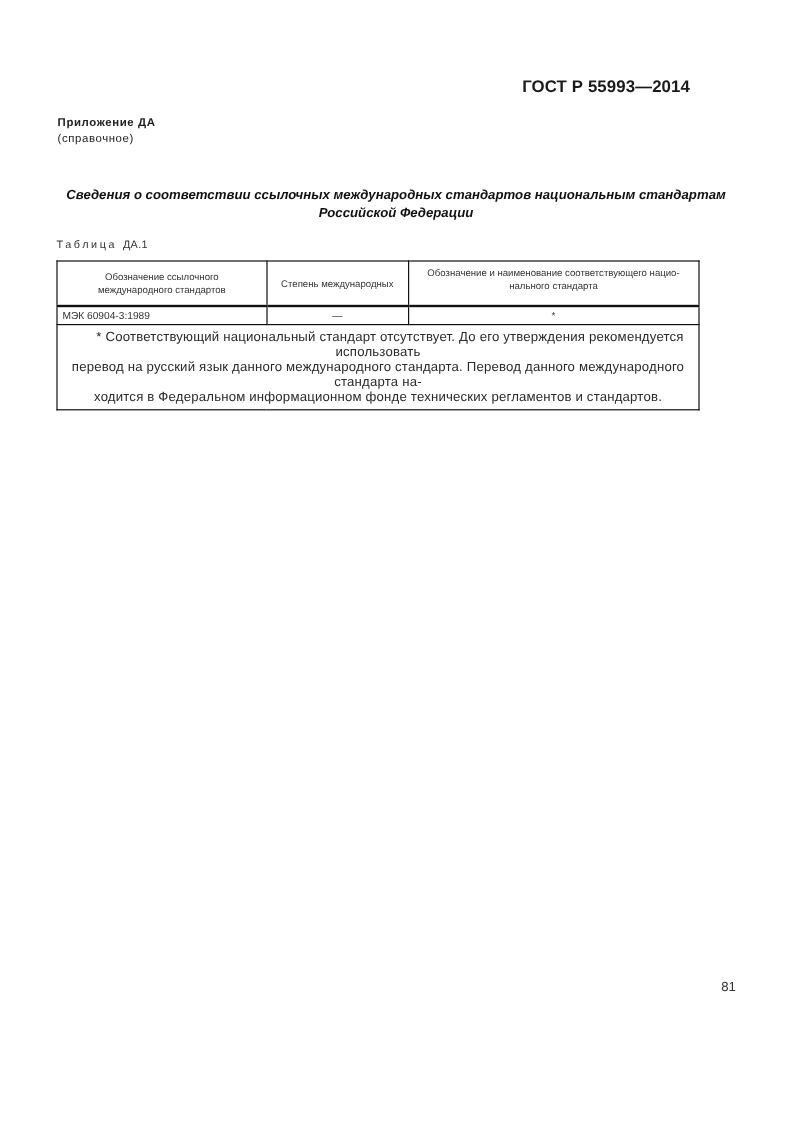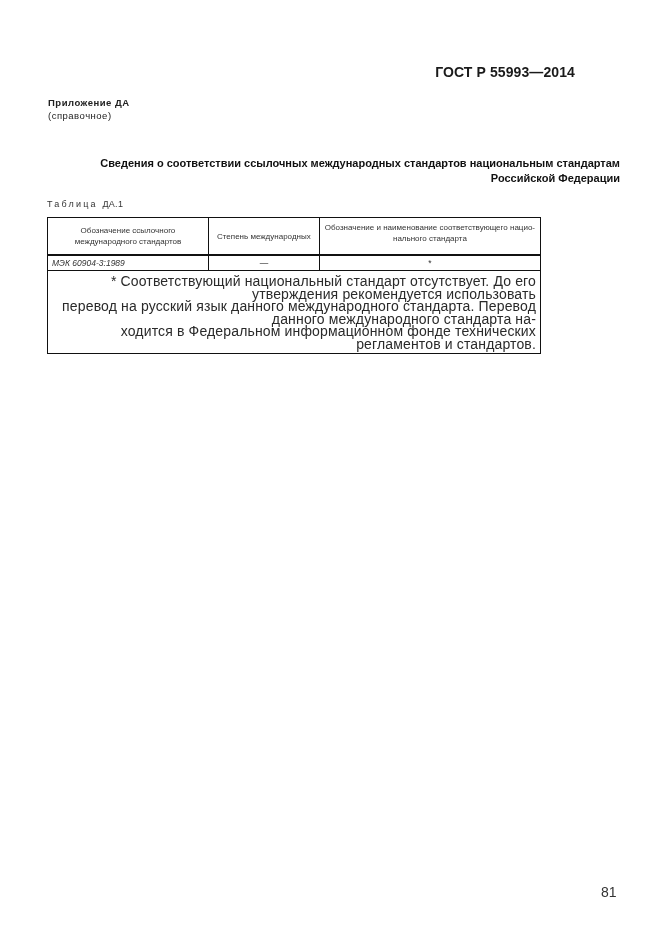--- a/index.html
+++ b/index.html
@@ -37,43 +37,44 @@
       margin-left: 48px;
     }
     .appendix .sub {
       font-weight: normal;
     }
     .title {
       position: absolute;
       left: 40px;
       width: 580px;
       top: 156px;
-      text-align: right;
+      text-align: center;
       font-size: 11px;
       font-weight: bold;
       line-height: 15px;
       color: #111;
+      font-style: italic;
     }
     .table-label {
       position: absolute;
       left: 47px;
       top: 199px;
       font-size: 9px;
       letter-spacing: 2.2px;
       color: #333;
     }
     .table-label .num {
       letter-spacing: 0.3px;
       text-align: center;
     }
     table.std {
       position: absolute;
       left: 47px;
       top: 217px;
-      width: 494px;
+      width: 536px;
       border-collapse: collapse;
       font-size: 8px;
       color: #333;
     }
     table.std td, table.std th {
       border: 1px solid #111;
       padding: 0;
     }
     table.std th {
       font-weight: normal;
@@ -83,43 +84,42 @@
       vertical-align: middle;
     }
     table.std tr.head th {
       border-bottom: 2.5px solid #111;
     }
     table.std td.c1 {
       text-align: left;
       padding-left: 4px;
       height: 14px;
       font-size: 8.5px;
-      font-style: italic;
     }
     table.std td.c2, table.std td.c3 {
       text-align: center;
       font-size: 8.5px;
     }
     table.std td.note {
-      text-align: right;
+      text-align: center;
       padding: 4px 4px 3px 4px;
-      font-size: 14px;
+      font-size: 11px;
       line-height: 12.5px;
       letter-spacing: 0.15px;
       color: #2a2a2a;
     }
     .note .indent {
       display: inline-block;
       width: 20px;
     }
     .page-num {
       position: absolute;
       left: 572px;
-      top: 884px;
-      font-size: 14px;
+      top: 817px;
+      font-size: 11px;
       color: #333;
       padding-left: 29px;
     }
   </style>
 </head>
 <body>
 
 <div class="doc-code">ГОСТ Р 55993—2014</div>
 
 <div class="appendix">

